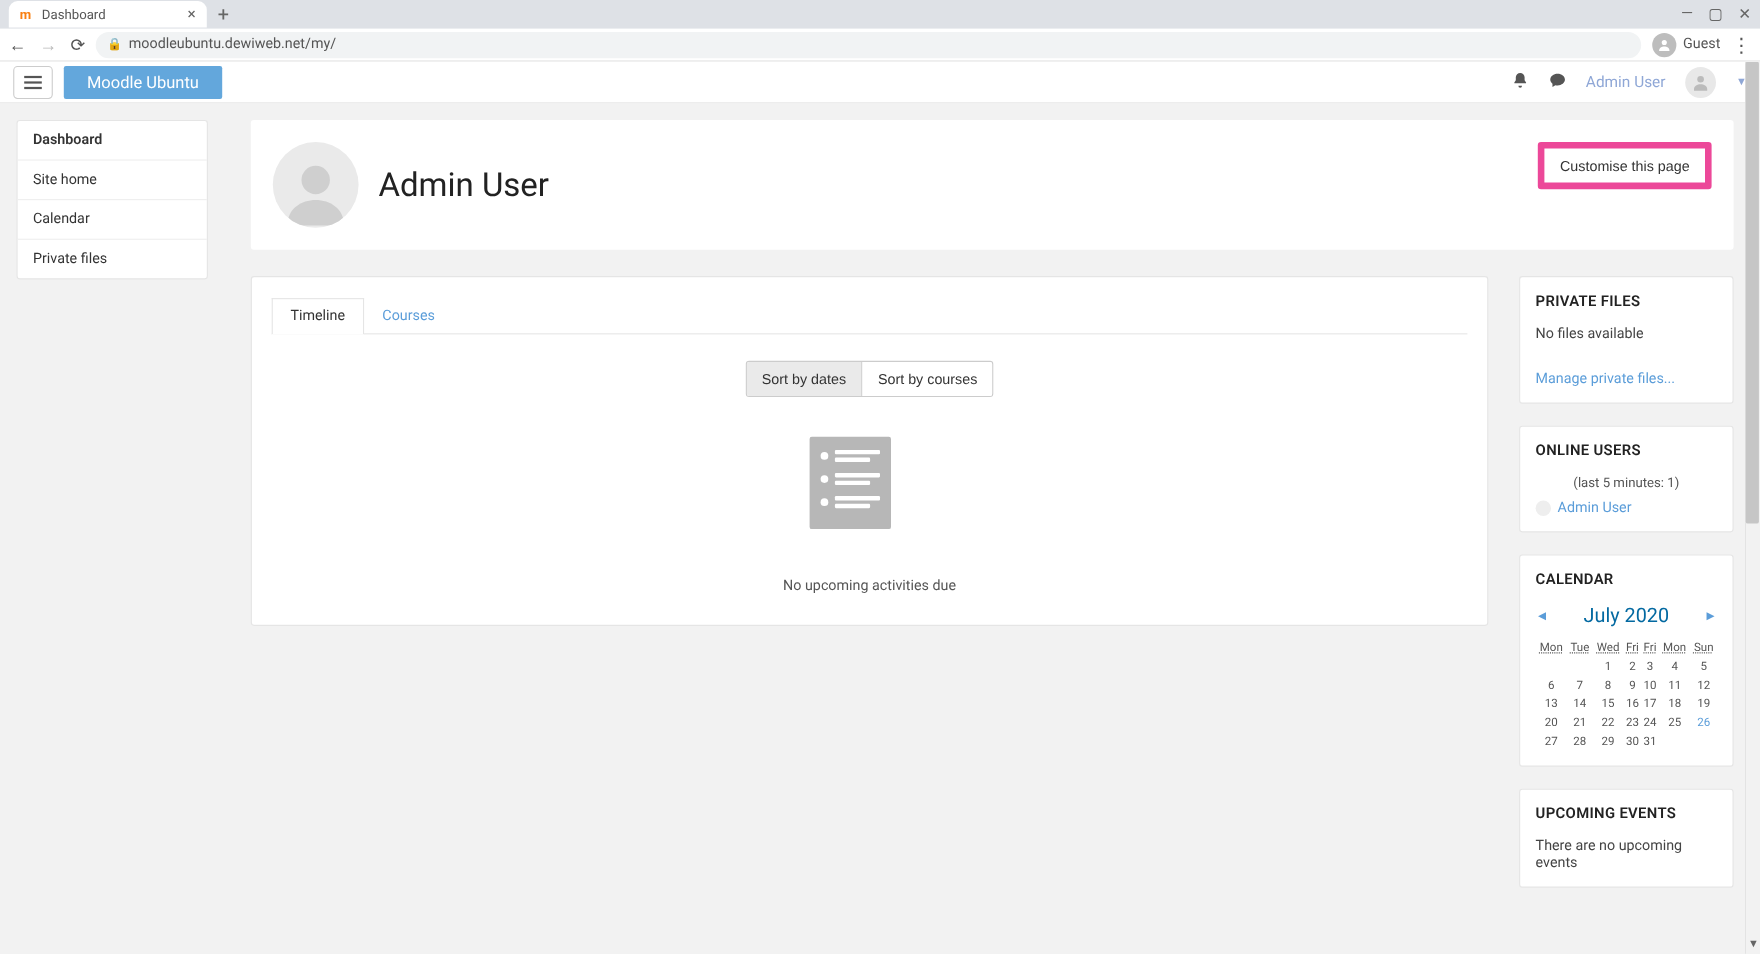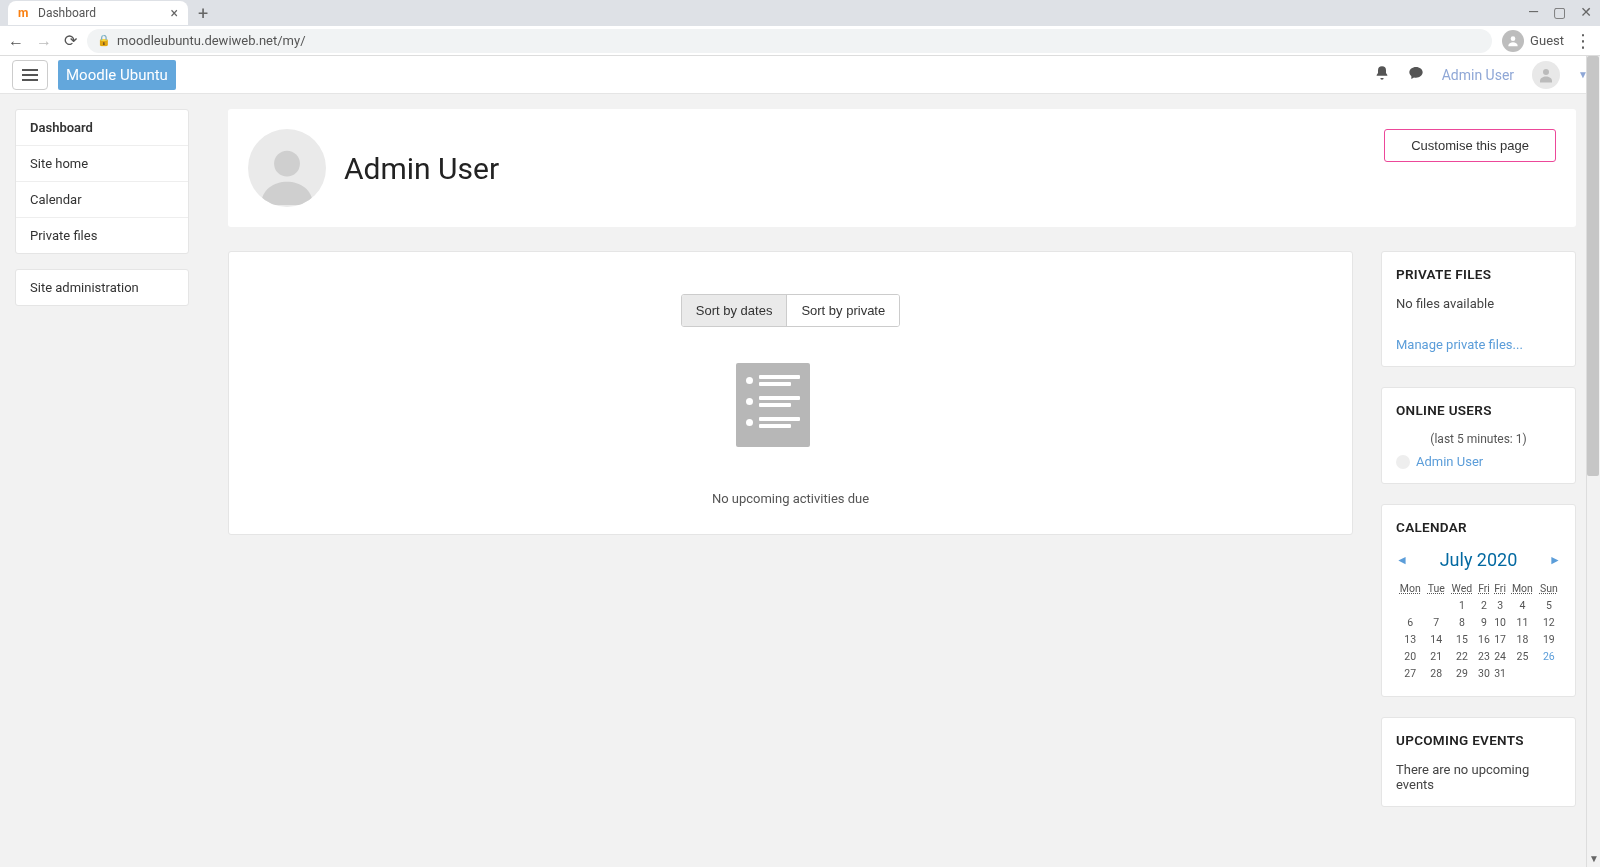--- a/index.html
+++ b/index.html
@@ -22,21 +22,21 @@
   .guest-area { display: flex; align-items: center; gap: 6px; color: #555; font-size: 13px; }
   .guest-icon { width: 22px; height: 22px; border-radius: 50%; background: #bdbdbd; display: flex; align-items: center; justify-content: center; color: #fff; }
   .guest-icon svg { width: 14px; height: 14px; fill: #fff; }
   .kebab { font-size: 18px; color: #555; cursor: pointer; }
   
   .app-header { background: #fff; height: 38px; display: flex; align-items: center; padding: 0 12px; border-bottom: 1px solid #e5e5e5; }
   .hamburger { width: 36px; height: 30px; border: 1px solid #ccc; border-radius: 4px; display: flex; align-items: center; justify-content: center; cursor: pointer; margin-right: 10px; }
   .hamburger span { width: 16px; height: 2px; background: #555; position: relative; }
   .hamburger span::before, .hamburger span::after { content: ""; position: absolute; left: 0; width: 16px; height: 2px; background: #555; }
   .hamburger span::before { top: -5px; } .hamburger span::after { top: 5px; }
-  .brand { background: #63a7dc; color: #fff; padding: 6px 8px; font-size: 15px; border-radius: 2px; }
+  .brand { background: #63a7dc; color: #fff; padding: 6px 21px; font-size: 15px; border-radius: 2px; }
   .header-spacer { flex: 1; }
   .header-icons { display: flex; align-items: center; gap: 18px; color: #555; }
   .hicon { font-size: 16px; cursor: pointer; }
   .user-name { color: #8fa7d6; font-size: 14px; }
   .avatar-sm { width: 28px; height: 28px; border-radius: 50%; background: #e8e8e8; display: flex; align-items: center; justify-content: center; }
   .avatar-sm svg { width: 18px; height: 18px; fill: #bbb; }
   .caret { color: #8fa7d6; font-size: 10px; }
   
   .app-body { display: flex; height: calc(867px - 26px - 30px - 38px); background: #f2f2f2; }
   .sidebar { width: 204px; padding: 15px; flex-shrink: 0; }
@@ -47,21 +47,21 @@
   .main-area { flex: 1; padding: 15px 24px 15px 24px; overflow-y: auto; }
   .main-inner { display: flex; gap: 28px; }
   .center-col { flex: 1; min-width: 0; }
   .right-col { width: 195px; flex-shrink: 0; }
   
   .profile-card { background: #fff; border-radius: 3px; padding: 20px; margin-bottom: 24px; display: flex; align-items: center; gap: 18px; }
   .avatar-lg { width: 78px; height: 78px; border-radius: 50%; background: #eaeaea; display: flex; align-items: center; justify-content: center; flex-shrink: 0; overflow: hidden; }
   .avatar-lg svg { width: 62px; height: 62px; fill: #cfcfcf; margin-top: 12px; }
   .profile-name { font-size: 30px; color: #222; font-weight: 400; }
   .profile-spacer { flex: 1; }
-  .customise-btn { border: 1px solid #ec4899; background: #fff; padding: 8px 26px; font-size: 13px; border-radius: 3px; cursor: pointer; color: #333; align-self: flex-start; margin-left: 34px; }
+  .customise-btn { border: 6px solid #ec4899; background: #fff; padding: 8px 14px; font-size: 13px; border-radius: 3px; cursor: pointer; color: #333; align-self: flex-start; margin-left: 34px; }
   
   .course-card { background: #fff; border: 1px solid #e5e5e5; border-radius: 3px; padding: 18px 18px 28px; }
   .section-title { font-size: 14px; font-weight: 600; letter-spacing: 0.5px; margin-bottom: 18px; color: #222; }
   .tabs { display: flex; border-bottom: 1px solid #e5e5e5; }
   .tab-btn { padding: 8px 16px; font-size: 13px; cursor: pointer; border: 1px solid transparent; border-bottom: none; position: relative; top: 1px; }
   .tab-btn.active { border: 1px solid #e5e5e5; border-bottom: 1px solid #fff; color: #333; background: #fff; }
   .tab-btn:not(.active) { color: #5b9dd9; }
   .sort-row { display: flex; justify-content: center; margin-top: 24px; }
   .btn-group { display: inline-flex; border: 1px solid #ccc; border-radius: 3px; overflow: hidden; }
   .btn-group button { border: none; padding: 8px 14px; font-size: 13px; cursor: pointer; background: #fff; color: #333; }
@@ -169,47 +169,48 @@
 
 <div class="app-body">
 
   <div class="sidebar">
     <div class="nav-block">
       <div class="nav-item active">Dashboard</div>
       <div class="nav-item">Site home</div>
       <div class="nav-item">Calendar</div>
       <div class="nav-item">Private files</div>
     </div>
-    <div class="nav-block">
-      <div class="nav-item">Site administration</div>
-    </div>
   </div>
 
   <div class="main-area">
 
     <div class="profile-card">
       <div class="avatar-lg">
         <svg viewBox="0 0 24 24">
             <circle cx="12" cy="8" r="5"></circle>
             <path d="M2 24c0-6 5-9 10-9s10 3 10 9v2H2z"></path>
           </svg>
       </div>
       <div class="profile-name">Admin User</div>
       <div class="profile-spacer"></div>
       <button class="customise-btn">Customise this page</button>
     </div>
 
     <div class="main-inner">
 
       <div class="center-col">
         <div class="course-card">
+          <div class="tabs">
+            <div class="tab-btn active">Timeline</div>
+            <div class="tab-btn">Courses</div>
+          </div>
           <div class="sort-row">
             <div class="btn-group">
               <button class="active">Sort by dates</button>
-              <button>Sort by private</button>
+              <button>Sort by courses</button>
             </div>
           </div>
           <div class="empty-state">
             <div class="empty-icon">
               <div class="doc-shape">
                 <div class="doc-row">
                     <div class="dot"></div>
                     <div class="lines">
                       <div class="line"></div>
                       <div class="line short"></div>

